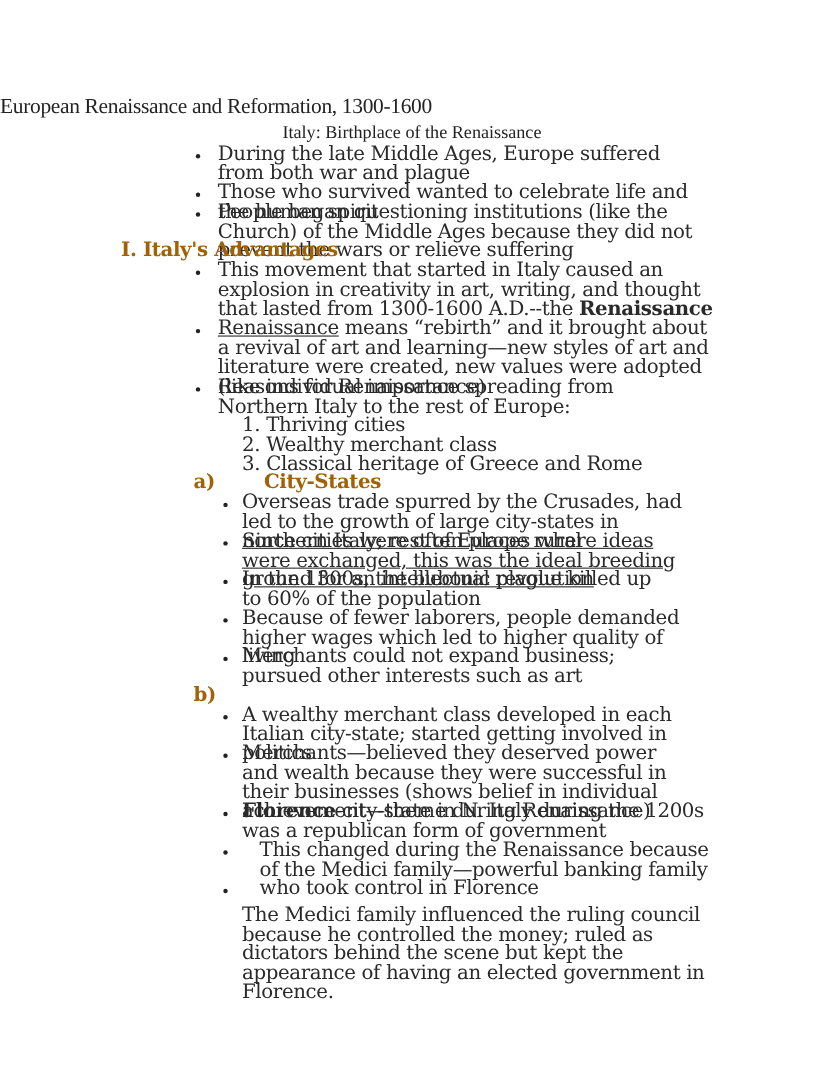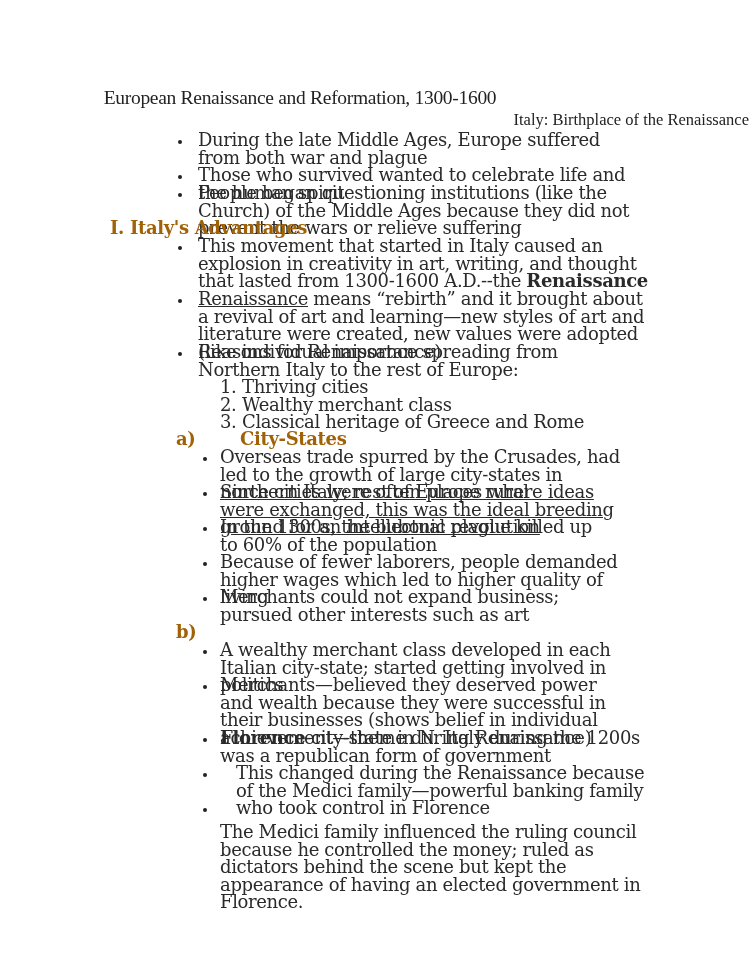--- a/index.html
+++ b/index.html
@@ -3,26 +3,26 @@
   <meta charset="utf-8">
   <style>
     html, body { margin: 0; padding: 0; background: #ffffff; }
     body {
       width: 749px; height: 970px; overflow: hidden; position: relative;
       font-family: "DejaVu Serif", "Liberation Serif", serif;
       color: #2a2a2a;
     }
     .page { position: absolute; left: 0; top: 0; width: 749px; height: 970px; }
     .title {
-      position: absolute; left: 0; width: 600px; text-align: center;
+      position: absolute; left: 0; width: 600px; text-align: left;
       top: 86px; font-size: 19.5px; line-height: 24px; letter-spacing: -0.3px;
       font-family: "Liberation Serif", serif; color: #222;
     }
     .subtitle {
-      position: absolute; left: 0; width: 749px; text-align: right;
+      position: absolute; left: 0; width: 749px; text-align: center;
       top: 110px; font-size: 16.5px; line-height: 20px;
       font-family: "Liberation Serif", serif; color: #222;
     }
     .block { position: absolute; font-size: 18px; line-height: 17.6px; letter-spacing: -0.35px; }
     .bullet-dot {
       position: absolute; width: 4px; height: 4px; border-radius: 50%; background: #222;
     }
     .heading { font-weight: bold; color: #a16207; }
     .u { text-decoration: underline; }
     .b { font-weight: bold; }

